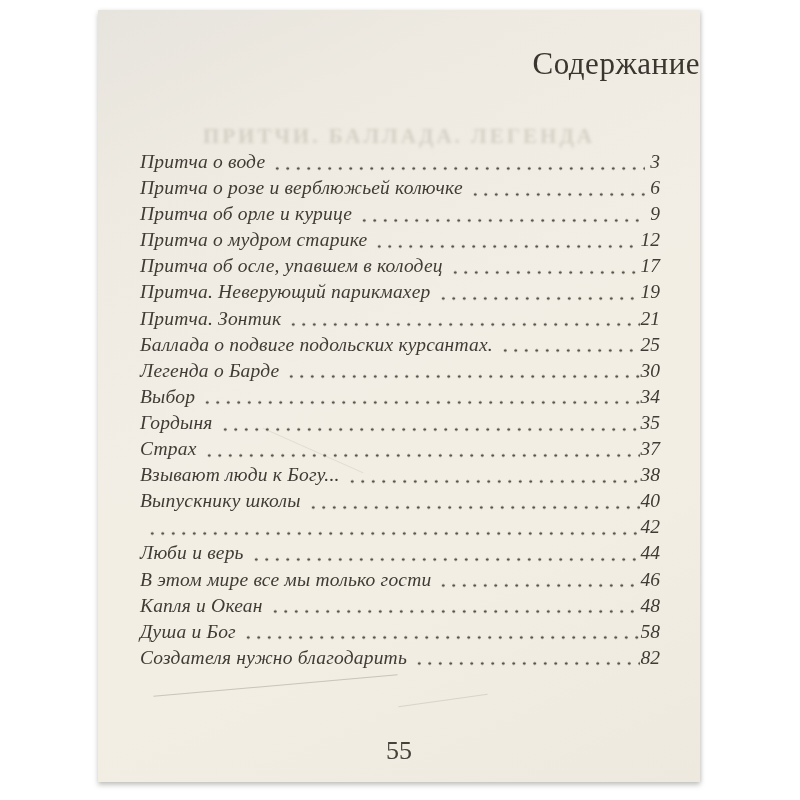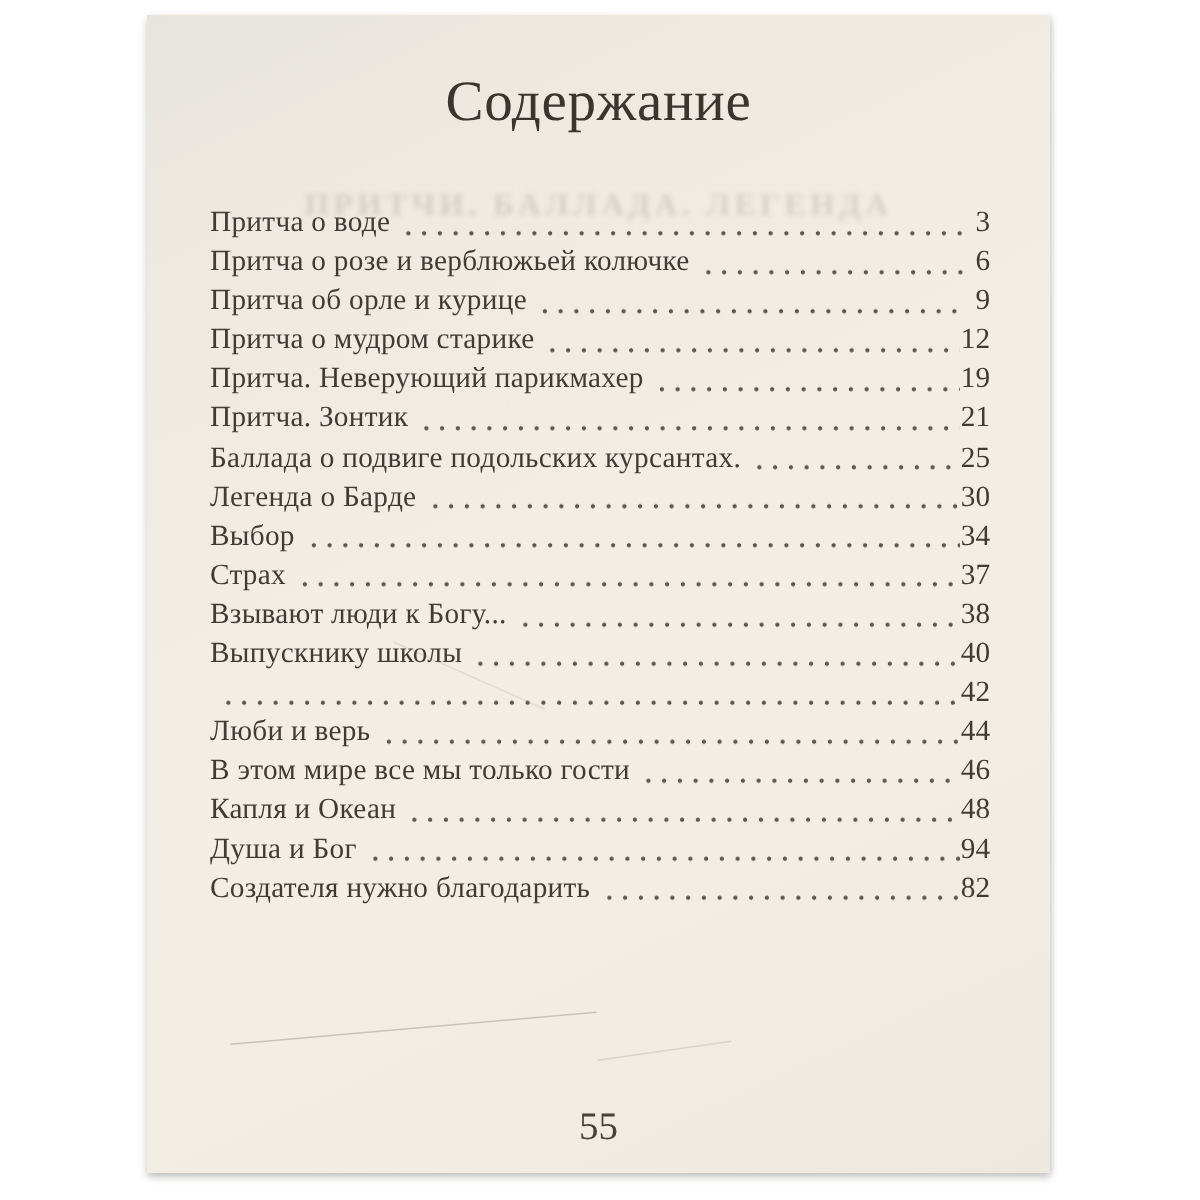--- a/index.html
+++ b/index.html
@@ -29,44 +29,45 @@
       #eeeae1 18%,
       #f2eee5 45%,
       #f2eee4 70%,
       #eee9df 100%);
     box-shadow: 0 3px 5px rgba(90,88,82,0.35), 2px 0 3px rgba(120,118,112,0.12);
     color: #3f3a34;
   }
   .title {
     margin: 0;
     padding-top: 36px;
-    text-align: center;
-    font-size: 38px;
+    text-align: right;
+    font-size: 31px;
     font-weight: normal;
     letter-spacing: 0.5px;
     color: #3a352f;
   }
   .ghost {
     position: absolute;
     top: 114px;
     left: 45px;
     right: 45px;
     text-align: center;
     font-size: 21px;
     font-weight: bold;
     letter-spacing: 3px;
     color: rgba(125, 115, 100, 0.22);
     filter: blur(1.6px);
     user-select: none;
   }
   .toc {
     position: absolute;
-    top: 128px;
+    top: 141px;
     left: 42px;
     width: 520px;
+    font-style: italic;
   }
   .toc-row {
     display: flex;
     align-items: baseline;
     height: 26.1px;
     font-size: 19.5px;
     color: #403b35;
     white-space: nowrap;
   }
   .toc-title {
@@ -134,20 +135,25 @@
     <span class="toc-dots"></span>
     <span class="toc-page">9</span>
   </div>
 
   <div class="toc-row">
     <span class="toc-title">Притча о мудром старике</span>
     <span class="toc-dots"></span>
     <span class="toc-page">12</span>
   </div>
 
+  <div class="toc-row">
+    <span class="toc-title">Притча об осле, упавшем в колодец</span>
+    <span class="toc-dots"></span>
+    <span class="toc-page">17</span>
+  </div>
 
   <div class="toc-row">
     <span class="toc-title">Притча. Неверующий парикмахер</span>
     <span class="toc-dots"></span>
     <span class="toc-page">19</span>
   </div>
 
   <div class="toc-row">
     <span class="toc-title">Притча. Зонтик</span>
     <span class="toc-dots"></span>
@@ -166,20 +172,25 @@
     <span class="toc-dots"></span>
     <span class="toc-page">30</span>
   </div>
 
   <div class="toc-row">
     <span class="toc-title">Выбор</span>
     <span class="toc-dots"></span>
     <span class="toc-page">34</span>
   </div>
 
+  <div class="toc-row">
+    <span class="toc-title">Гордыня</span>
+    <span class="toc-dots"></span>
+    <span class="toc-page">35</span>
+  </div>
 
   <div class="toc-row">
     <span class="toc-title">Страх</span>
     <span class="toc-dots"></span>
     <span class="toc-page">37</span>
   </div>
 
   <div class="toc-row">
     <span class="toc-title">Взывают люди к Богу...</span>
     <span class="toc-dots"></span>
@@ -211,21 +222,21 @@
 
   <div class="toc-row">
     <span class="toc-title">Капля и Океан</span>
     <span class="toc-dots"></span>
     <span class="toc-page">48</span>
   </div>
 
   <div class="toc-row">
     <span class="toc-title">Душа и Бог</span>
     <span class="toc-dots"></span>
-    <span class="toc-page">94</span>
+    <span class="toc-page">58</span>
   </div>
 
   <div class="toc-row">
     <span class="toc-title">Создателя нужно благодарить</span>
     <span class="toc-dots"></span>
     <span class="toc-page">82</span>
   </div>
 </div>
     <div class="folio">55</div>
     <div class="scratch s1"></div>

